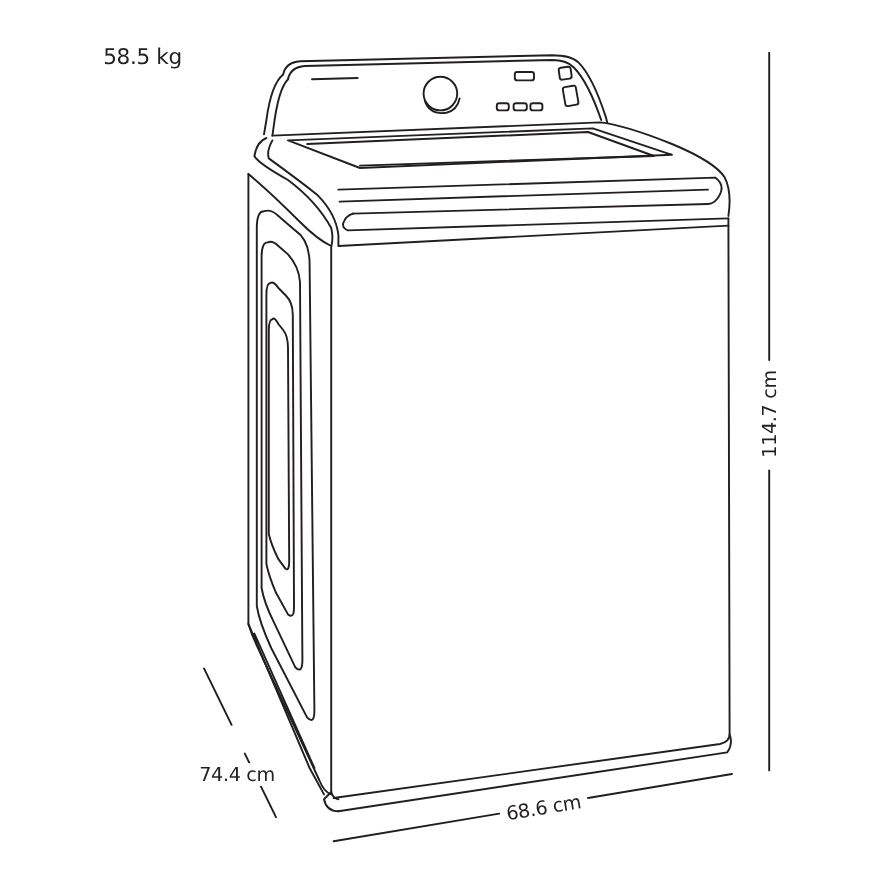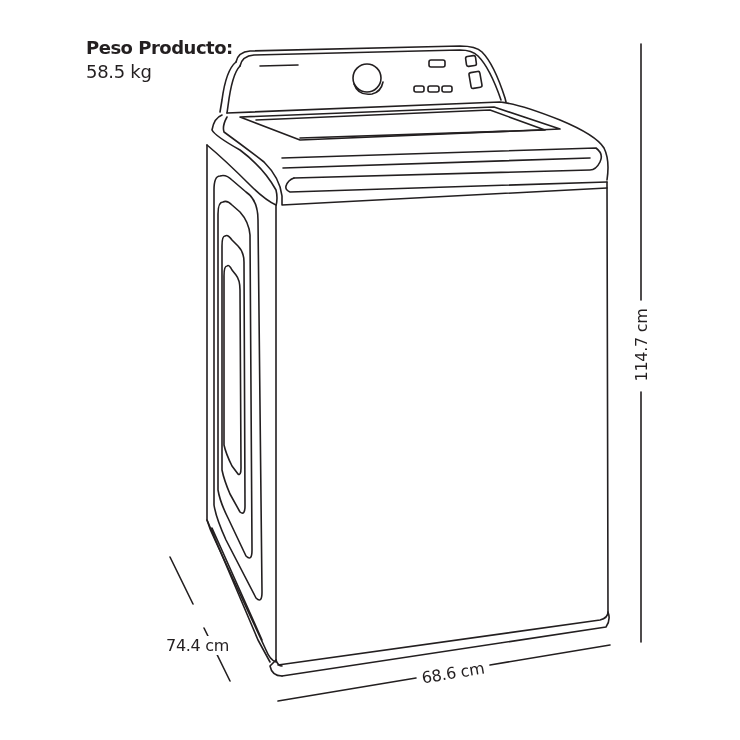--- a/index.html
+++ b/index.html
@@ -11,21 +11,20 @@
   svg.drawing { position: absolute; left: 0; top: 0; }
   .dim-text { position: absolute; font-size: 16px; white-space: nowrap; background: #fff; padding: 0 3px; letter-spacing: -0.3px; }
   .dim-height { left: 641px; top: 345px; transform: translate(-50%, -50%) rotate(-90deg); }
   .dim-depth { left: 166px; top: 636px; padding: 0; }
   .dim-width { left: 453px; top: 673px; transform: translate(-50%, -50%) rotate(-9.5deg); }
 </style>
 </head>
 <body>
 
 <div class="weight-block">
-  <span class="weight-label">Peso Producto:</span>
   <span class="weight-value">58.5 kg</span>
 </div>
 
 <svg class="drawing" width="740" height="740" viewBox="0 0 740 740" fill="none" stroke="#231f20" stroke-width="1.6" stroke-linecap="round" stroke-linejoin="round">
 
   <g>
     <line x1="641" y1="44" x2="641" y2="300"></line>
     <line x1="641" y1="392" x2="641" y2="642"></line>
   </g>
 

